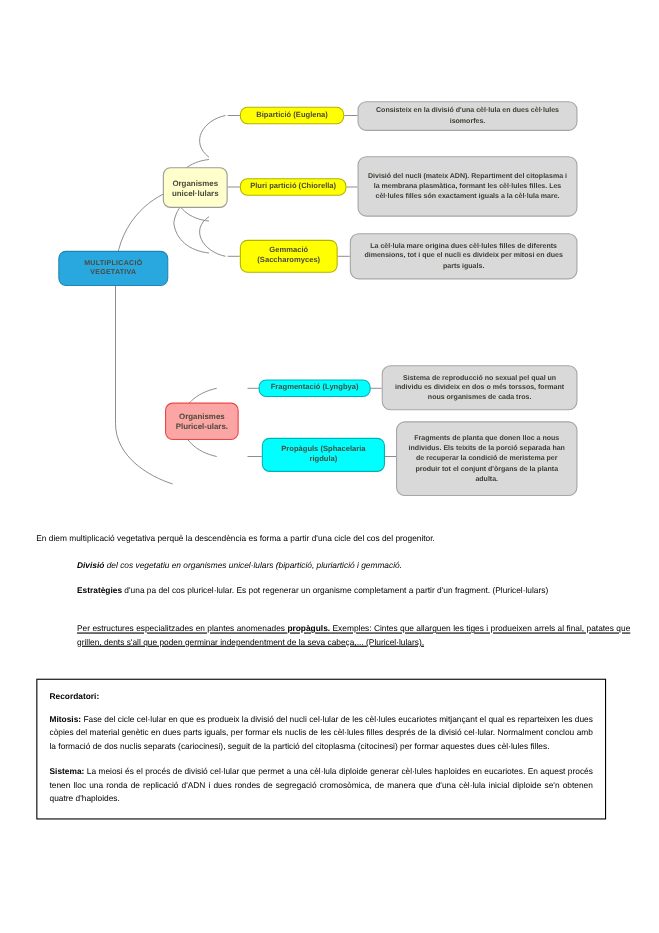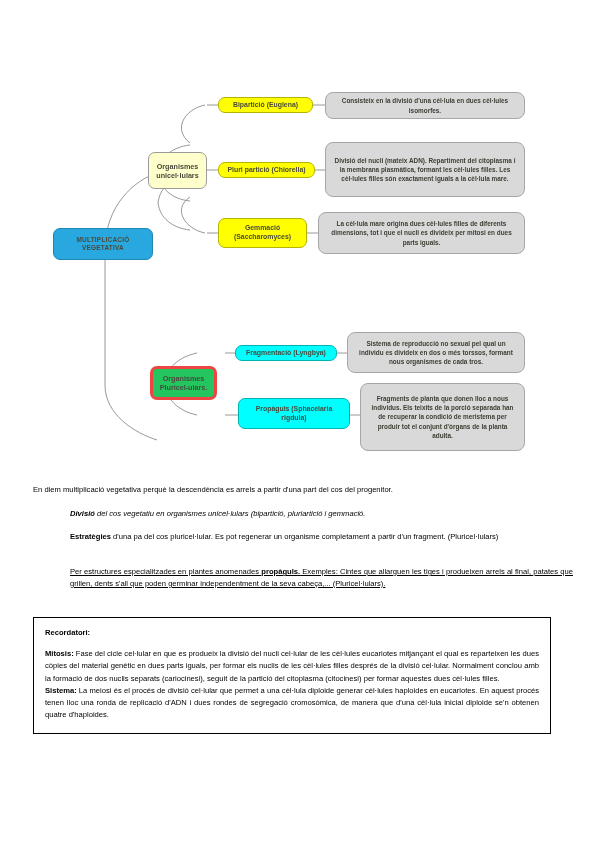--- a/index.html
+++ b/index.html
@@ -79,22 +79,22 @@
     letter-spacing: 0.04em;
   }
   .node-branch-yellow {
     background: #ffffcc;
     border: 1px solid #9a9a9a;
     color: #4a4a3c;
     font-size: 7.2px;
     font-weight: bold;
   }
   .node-branch-cyan {
-    background: #22c55e;
-    border: 3px solid #ef4444;
+    background: #fca5a5;
+    border: 1px solid #ef4444;
     color: #4a4a3c;
     font-size: 7.2px;
     font-weight: bold;
   }
   .node-leaf-yellow {
     background: #ffff00;
     border: 1px solid #b3b300;
     color: #4a4a3c;
     font-size: 6.9px;
     font-weight: bold;
@@ -144,21 +144,21 @@
   }
   .rec-title {
     font-size: 7.6px;
     font-weight: bold;
     margin-bottom: 11px;
   }
   .rec-para {
     font-size: 7.6px;
     line-height: 1.62;
     text-align: justify;
-    margin-bottom: 0;
+    margin-bottom: 11px;
   }
   .rec-para:last-child { margin-bottom: 0; }
   .rec-para b { font-weight: bold; }
 </style>
 </head>
 <body>
 
 <div class="page">
 
 
@@ -212,21 +212,21 @@
     <div class="node node-desc" style="left:318px; top:127px; width:207px; height:42px;">La cèl·lula mare origina dues cèl·lules filles de diferents dimensions, tot i que el nucli es divideix per mitosi en dues parts iguals.</div>
 
     <div class="node node-leaf-cyan" style="left:235px; top:260px; width:102px; height:16px;">Fragmentació (Lyngbya)</div>
     <div class="node node-desc" style="left:347px; top:247px; width:178px; height:41px;">Sistema de reproducció no sexual pel qual un individu es divideix en dos o més torssos, formant nous organismes de cada tros.</div>
 
     <div class="node node-leaf-cyan" style="left:238px; top:313px; width:112px; height:31px;">Propàguls (Sphacelaria rigdula)</div>
     <div class="node node-desc" style="left:360px; top:298px; width:165px; height:68px;">Fragments de planta que donen lloc a nous individus. Els teixits de la porció separada han de recuperar la condició de meristema per produir tot el conjunt d'òrgans de la planta adulta.</div>
 
   </div>
 
-  <div class="body-text p-intro">En diem multiplicació vegetativa perquè la descendència es arrels a partir d'una part del cos del progenitor.</div>
+  <div class="body-text p-intro">En diem multiplicació vegetativa perquè la descendència es forma a partir d'una cicle del cos del progenitor.</div>
 
   <div class="body-text p-indent p-div"><b>Divisió</b><span> del cos vegetatiu en organismes unicel·lulars (bipartició, pluriartició i gemmació.</span></div>
 
   <div class="body-text p-indent p-frag"><b>Estratègies</b><span> d'una pa del cos pluricel·lular. Es pot regenerar un organisme completament a partir d'un fragment. (Pluricel·lulars)</span></div>
 
   <div class="body-text p-indent p-prop"><span>Per estructures especialitzades en plantes anomenades </span><b>propàguls.</b><span> Exemples: Cintes que allarguen les tiges i produeixen arrels al final, patates que grillen, dents s'all que poden germinar independentment de la seva cabeça,... (Pluricel·lulars).</span></div>
 
   <div class="recordatori">
     <div class="rec-title">Recordatori:</div>
     <div class="rec-para"><b>Mitosis:</b><span> Fase del cicle cel·lular en que es produeix la divisió del nucli cel·lular de les cèl·lules eucariotes mitjançant el qual es reparteixen les dues còpies del material genètic en dues parts iguals, per formar els nuclis de les cèl·lules filles després de la divisió cel·lular. Normalment conclou amb la formació de dos nuclis separats (cariocinesi), seguit de la partició del citoplasma (citocinesi) per formar aquestes dues cèl·lules filles.</span></div>

